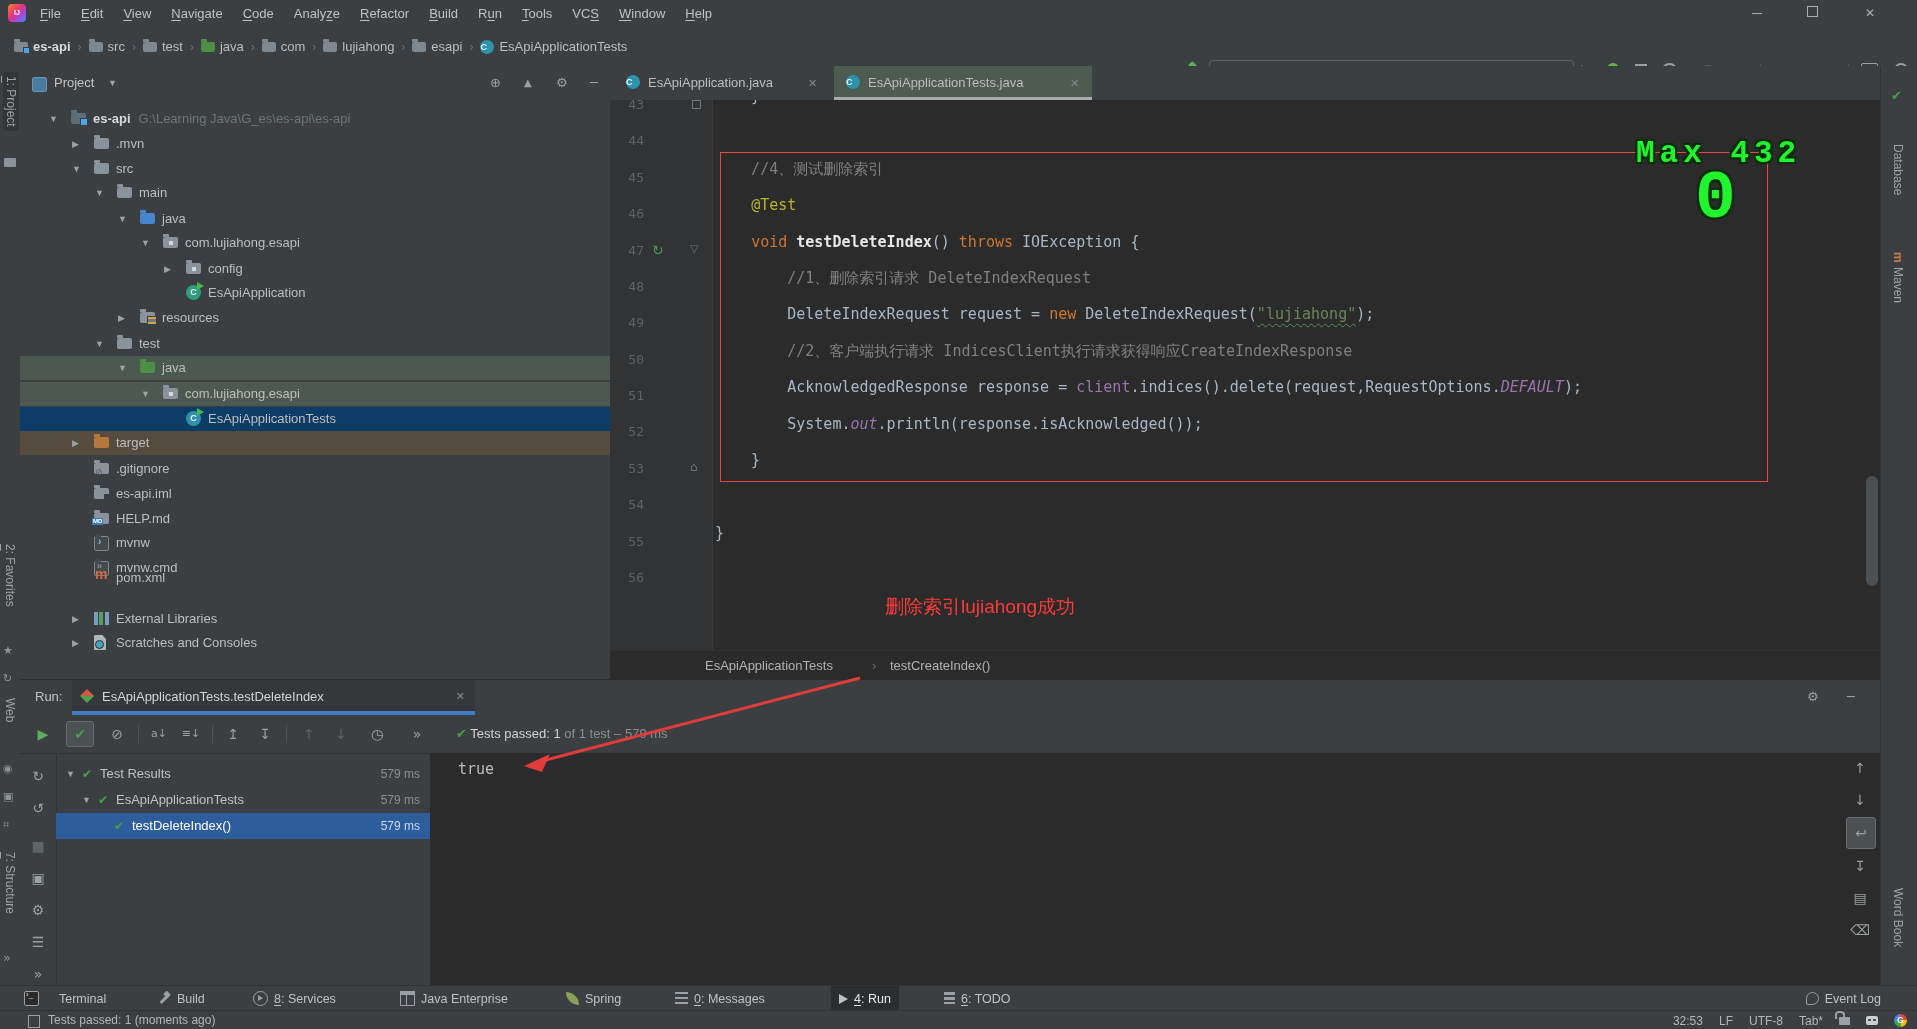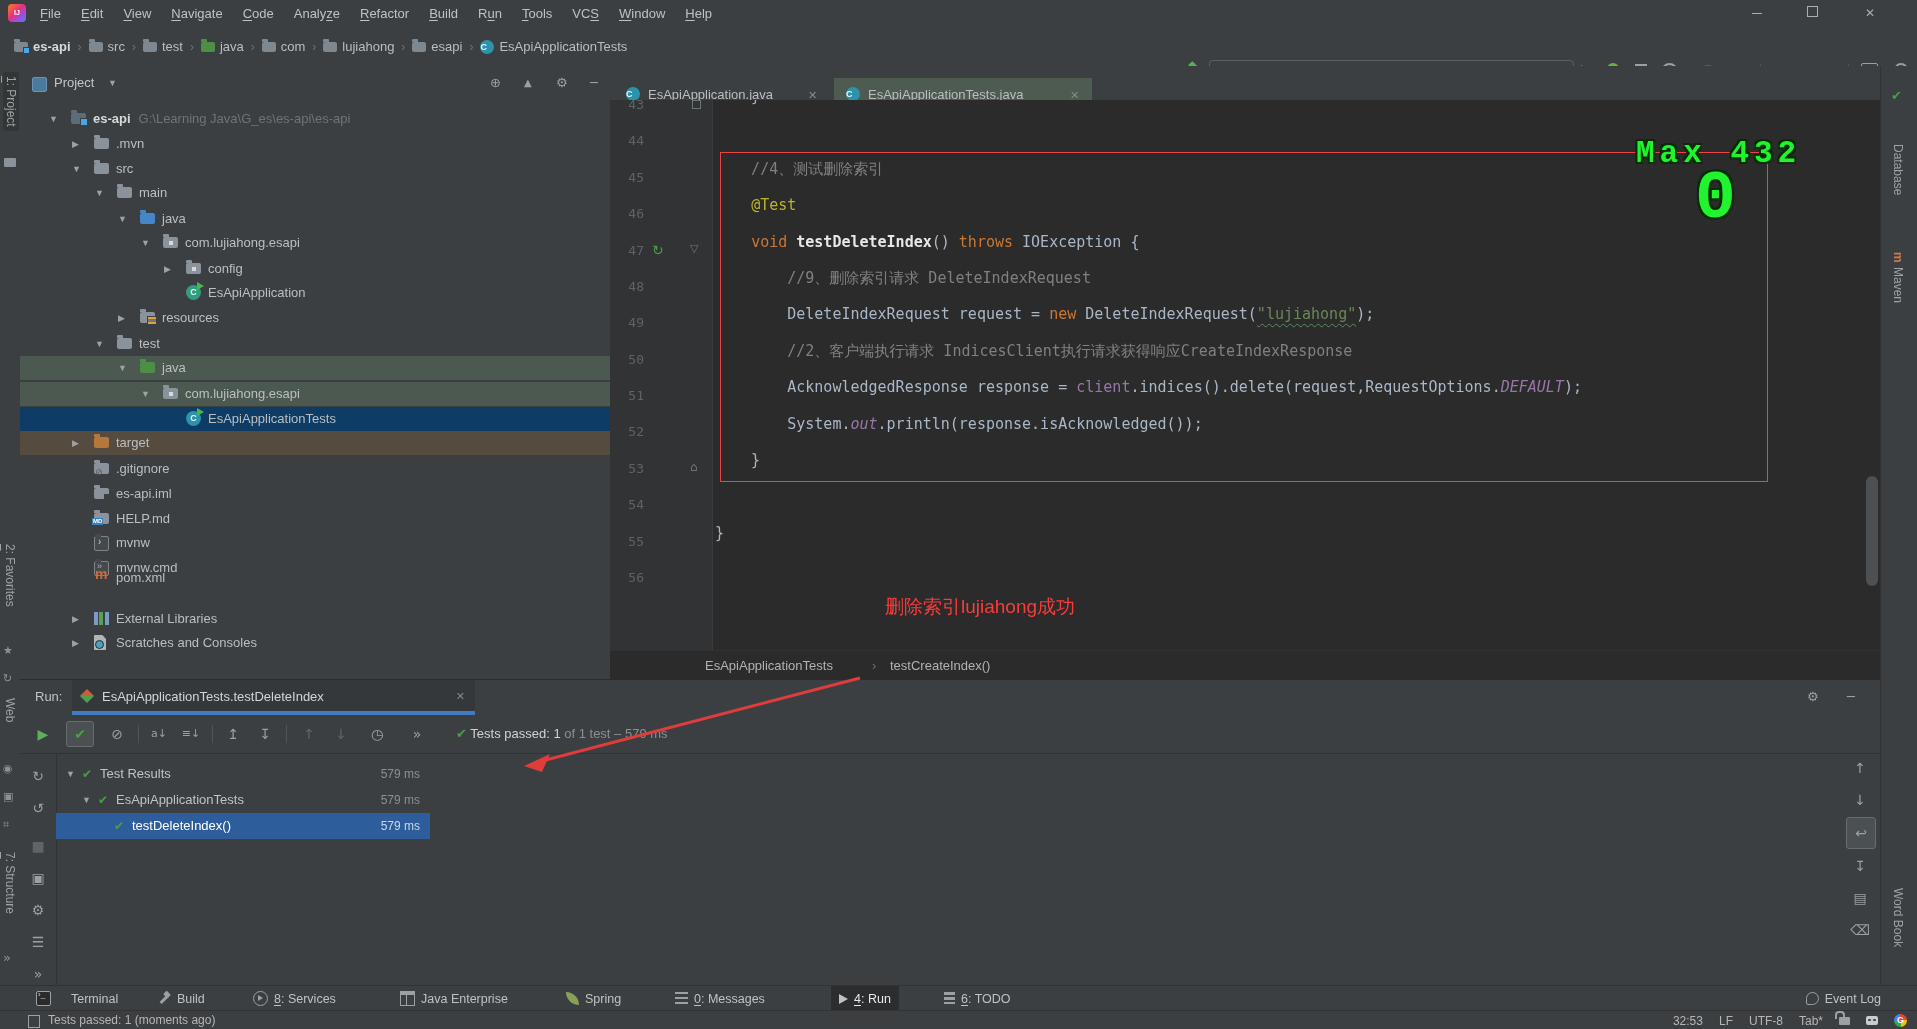--- a/index.html
+++ b/index.html
@@ -92,21 +92,21 @@
   .t-file-cmd::after{content:"»";position:absolute;left:2px;top:-1px;color:#9fb6bd;font-size:9px}
   .t-maven{background:none;border-radius:0}
   .t-maven::before{content:"m";position:absolute;left:1px;top:-6px;color:#cf6a3f;font-weight:bold;font-size:14px;background:none;width:auto;height:auto}
   .t-lib{top:5px;width:15px;height:13px;border-radius:0;background:linear-gradient(90deg,#7a9cc4 0 4px,#3c3f41 4px 5.5px,#57a05a 5.5px 9.5px,#3c3f41 9.5px 11px,#7a9cc4 11px 15px)}
   .t-lib::before{display:none}
   .t-scratch{top:4px;width:12px;height:15px;border-radius:1px;background:#b0b5b8;clip-path:polygon(0 0,70% 0,100% 27%,100% 100%,0 100%)}
   .t-scratch::before{display:none}
   .t-scratch::after{content:"";position:absolute;left:1px;bottom:1px;width:7px;height:7px;border-radius:50%;background:#45a3bd;border:1px solid #2b2b2b}
   
   #tabs{position:absolute;left:610px;top:66px;width:1270px;height:34px;background:#3c3f41;border-bottom:1px solid #323232}
-  .etab{position:absolute;top:12px;height:34px}
+  .etab{position:absolute;top:0;height:34px}
   .etab .ticon{position:absolute;left:12px;top:9px}
   .etab .tname{position:absolute;left:34px;line-height:34px;color:#bbbdbf;white-space:nowrap}
   .etab .tclose{position:absolute;top:0;line-height:34px;color:#868a8d;font-size:11px}
   .etab.active{background:#4d5b51}
   .etab.active .underline{position:absolute;left:0;bottom:0;width:100%;height:3px;background:#a7abae}
   #editor-content{position:absolute;left:610px;top:100px;width:1270px;height:550px;background:#2b2b2b;overflow:hidden}
   #gutter{position:absolute;left:0;top:0;width:102px;height:100%;background:#313335;border-right:1px solid #3a3d3f}
   .lnum{position:absolute;left:0;width:34px;text-align:right;font:13px "DejaVu Sans Mono",monospace;color:#606366;height:36px;line-height:36px}
   .gico{position:absolute;font-family:"DejaVu Sans",sans-serif}
   .code-line{position:absolute;left:105px;height:36px;line-height:36px;white-space:pre;font:15px "DejaVu Sans Mono",monospace}
@@ -434,21 +434,21 @@
       <div class="gico" style="left: 42px; top: 141.6px; color: rgb(74, 158, 73); font-size: 14px;">↻</div>
       <div class="gico" style="left: 80px; top: 141.6px; color: rgb(111, 117, 119); font-size: 11px;">▽</div>
       <div class="gico" style="left: 80px; top: 360px; color: rgb(111, 117, 119); font-size: 12px;">⌂</div>
     </div>
   <div id="codes">
       <div class="code-line" style="top: -13px;"><span class="tk-p">    }</span></div>
       <div class="code-line" style="top: 23.4px;"></div>
       <div class="code-line" style="top: 59.8px;"><span class="tk-c">    //4、测试删除索引</span></div>
       <div class="code-line" style="top: 96.2px;"><span class="tk-p">    </span><span class="tk-a">@Test</span></div>
       <div class="code-line" style="top: 132.6px;"><span class="tk-p">    </span><span class="tk-k">void</span><span class="tk-p"> </span><span class="tk-d">testDeleteIndex</span><span class="tk-p">() </span><span class="tk-k">throws</span><span class="tk-p"> IOException {</span></div>
-      <div class="code-line" style="top: 169px;"><span class="tk-c">        //9、删除索引请求 DeleteIndexRequest</span></div>
+      <div class="code-line" style="top: 169px;"><span class="tk-c">        //1、删除索引请求 DeleteIndexRequest</span></div>
       <div class="code-line" style="top: 205.4px;"><span class="tk-p">        DeleteIndexRequest request = </span><span class="tk-k">new</span><span class="tk-p"> DeleteIndexRequest(</span><span class="tk-sw">"lujiahong"</span><span class="tk-p">);</span></div>
       <div class="code-line" style="top: 241.8px;"><span class="tk-c">        //2、客户端执行请求 IndicesClient执行请求获得响应CreateIndexResponse</span></div>
       <div class="code-line" style="top: 278.2px;"><span class="tk-p">        AcknowledgedResponse response = </span><span class="tk-fd">client</span><span class="tk-p">.indices().delete(request,RequestOptions.</span><span class="tk-f">DEFAULT</span><span class="tk-p">);</span></div>
       <div class="code-line" style="top: 314.6px;"><span class="tk-p">        System.</span><span class="tk-f">out</span><span class="tk-p">.println(response.isAcknowledged());</span></div>
       <div class="code-line" style="top: 351px;"><span class="tk-p">    }</span></div>
       <div class="code-line" style="top: 387.4px;"></div>
       <div class="code-line" style="top: 423.8px;"><span class="tk-p">}</span></div>
       <div class="code-line" style="top: 460.2px;"></div>
     </div>
   <div id="redbox"></div>
@@ -520,36 +520,39 @@
         <span class="chk" style="left: 42px;">✔</span>
         <span class="rlabel" style="left: 60px;">EsApiApplicationTests</span>
         <span class="rtime">579 ms</span>
       </div>
       <div class="rrow sel" style="top: 60px;">
         <span class="chk" style="left: 58px;">✔</span>
         <span class="rlabel" style="left: 76px;">testDeleteIndex()</span>
         <span class="rtime">579 ms</span>
       </div>
     </div>
+  <div id="console">
+    <div id="console-text">true</div>
+  </div>
   <div id="run-righttools">
       <div class="rtb">↑</div>
       <div class="rtb">↓</div>
       <div class="rtb box">↩</div>
       <div class="rtb">↧</div>
       <div class="rtb">▤</div>
       <div class="rtb">⌫</div>
     </div>
 </div>
 
 <div id="bottombar">
   <div class="bitem" style="right:28px">
     <span class="bico bi-bell"></span>
     <span>Event Log</span>
   </div>
-<div class="bitem" style="left: 28px; gap: 20px;">
+<div class="bitem" style="left: 16px; gap: 20px;">
       <span class="bico bi-terminal"></span>
       <span>Terminal</span>
     </div>
     <div class="bitem" style="left: 150px;">
       <span class="bico bi-hammer"></span>
       <span>Build</span>
     </div>
     <div class="bitem" style="left: 245px;">
       <span class="bico bi-services"></span>
       <span><u>8</u>: Services</span>

